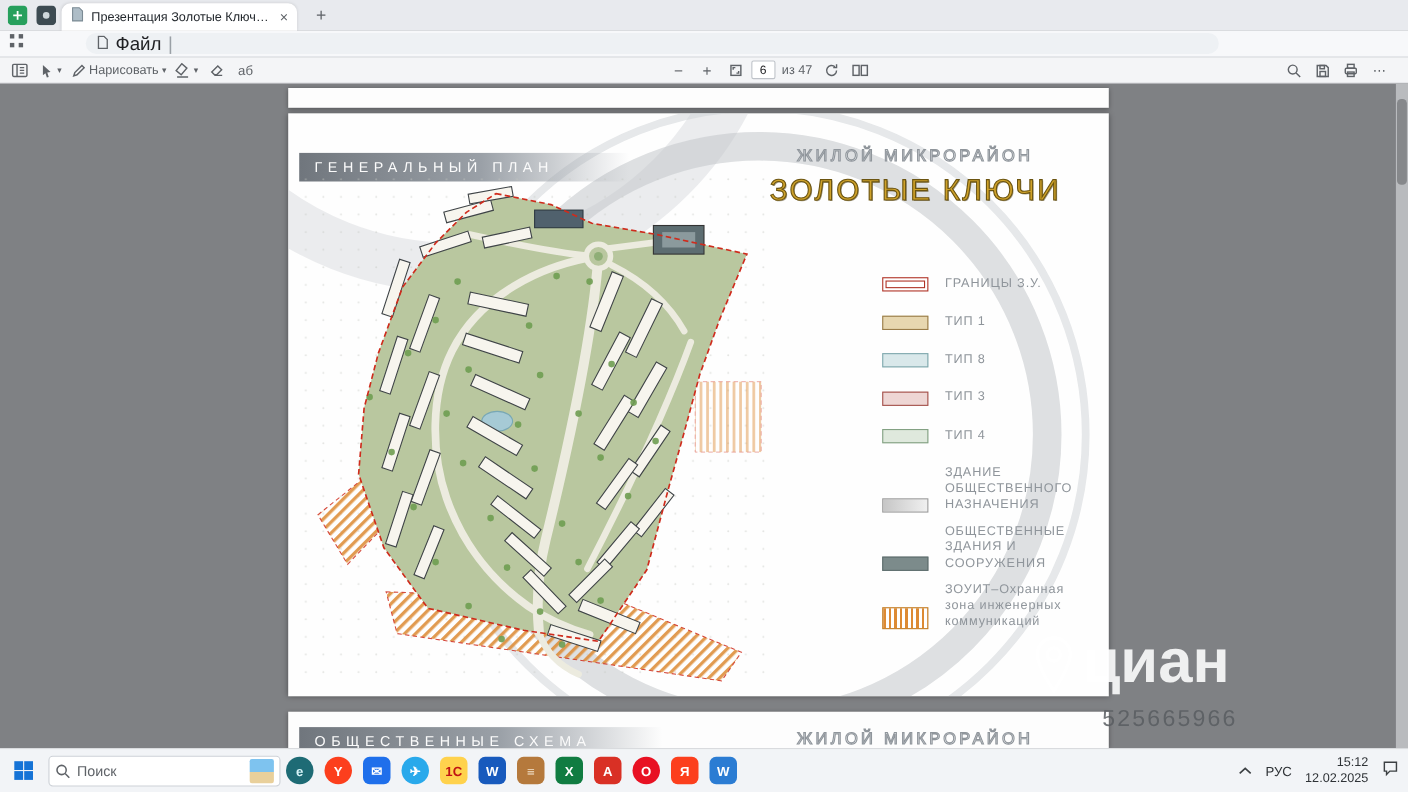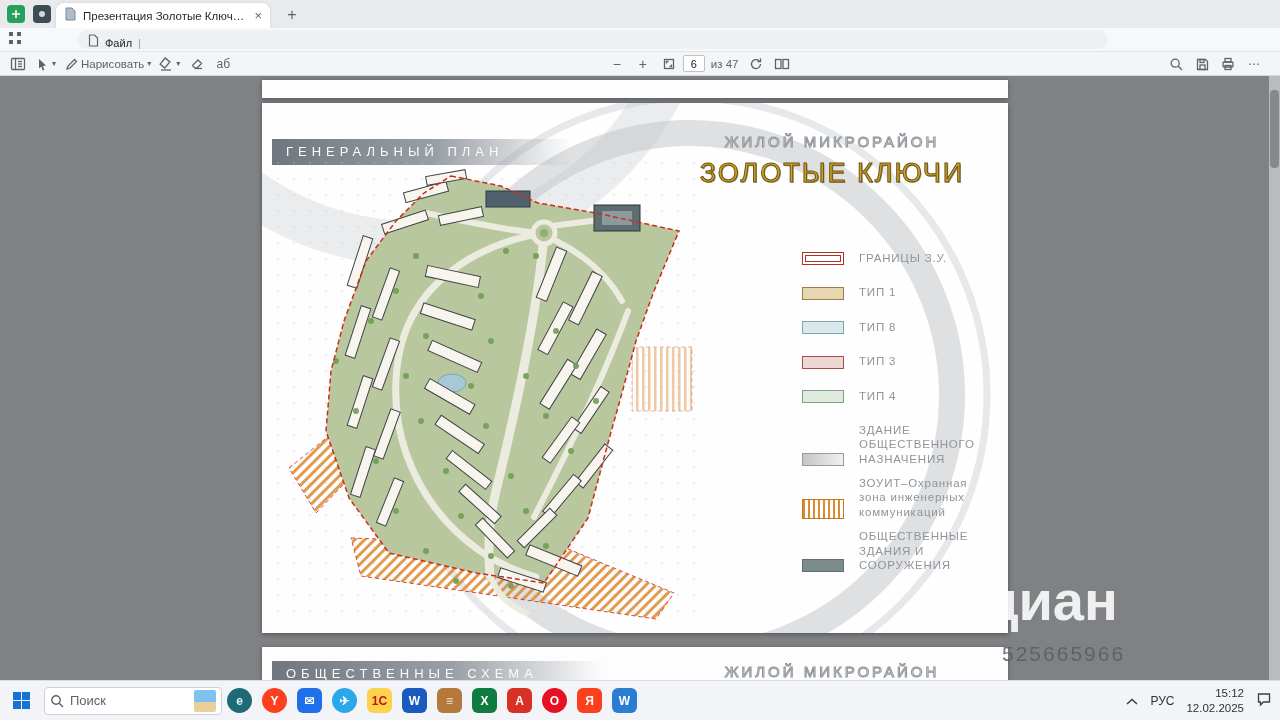--- a/index.html
+++ b/index.html
@@ -10,21 +10,21 @@
   
   .titlebar{position:absolute;left:0;top:0;width:1280px;height:28px;background:#e8eaee;display:flex;align-items:center}
   .tl-icon{width:20px;height:20px;margin-left:6px;display:flex;align-items:center;justify-content:center}
   .tab{position:absolute;left:56px;top:3px;width:214px;height:25px;background:#fff;border-radius:8px 8px 0 0;display:flex;align-items:center;gap:6px;padding:0 8px;box-shadow:0 0 3px rgba(0,0,0,.12)}
   .tab-title{flex:1;font-size:11.5px;color:#24292e;white-space:nowrap;overflow:hidden;text-overflow:ellipsis}
   .tab-close{font-size:13px;color:#5f6368;cursor:default}
   .newtab{position:absolute;left:280px;top:4px;width:24px;height:22px;display:flex;align-items:center;justify-content:center;font-size:16px;color:#5f6368}
 
   .addressbar{position:absolute;left:0;top:28px;width:1280px;height:24px;background:#f7f8fa;display:flex;align-items:center;border-bottom:1px solid #e2e4e8}
   .addr-grid{margin-left:8px}
-  .url-pill{margin-left:56px;width:1030px;height:19px;background:#eef1f4;border-radius:10px;display:flex;align-items:flex-end;gap:6px;padding:0 10px;font-size:11px;color:#3c4043}
+  .url-pill{margin-left:56px;width:1030px;height:19px;background:#eef1f4;border-radius:10px;display:flex;align-items:flex-start;gap:6px;padding:0 10px;font-size:17px;color:#3c4043}
   .url-scheme{color:#202124}
   .url-div{color:#9aa0a6}
   .url-path{color:#5f6368;white-space:nowrap;overflow:hidden;text-overflow:ellipsis}
 
   .pdfbar{position:absolute;left:0;top:52px;width:1280px;height:24px;background:#f4f5f7;border-bottom:1px solid #d7d9dd;display:flex;align-items:center;font-size:12px;color:#5f6368}
   .pgroup{display:flex;align-items:center;gap:2px}
   .pgroup.left{margin-left:6px}
   .pgroup.center{margin-left:auto;margin-right:auto}
   .pgroup.right{margin-right:14px}
   .pbtn{min-width:24px;height:20px;display:flex;align-items:center;justify-content:center;border-radius:3px;color:#5f6368;gap:3px;padding:0 3px}
@@ -64,21 +64,21 @@
   .wm-id{position:absolute;left:1002px;top:566px;font-size:21px;letter-spacing:2px;color:#595d61;opacity:.85;pointer-events:none}
 
   .scrollbar{position:absolute;right:0;top:0;width:11px;height:604px;background:#b9bbbe}
   .scroll-thumb{position:absolute;left:1px;top:14px;width:9px;height:78px;background:#86888b;border-radius:4px}
 
   
   .taskbar{position:absolute;left:0;bottom:0;width:1280px;height:40px;background:#f2f4f7;border-top:1px solid #d9dbde;display:flex;align-items:center}
   .start{width:42px;height:40px;display:flex;align-items:center;justify-content:center}
   .winlogo{display:grid;grid-template-columns:8px 8px;grid-template-rows:8px 8px;gap:1px}
   .winlogo i{background:#1573d6;display:block}
-  .searchbox{width:178px;height:28px;background:#fff;border:1px solid #cdd1d7;border-radius:4px;display:flex;align-items:center;gap:6px;padding:0 5px;margin-left:2px}
+  .searchbox{width:211px;height:28px;background:#fff;border:1px solid #cdd1d7;border-radius:4px;display:flex;align-items:center;gap:6px;padding:0 5px;margin-left:2px}
   .searchbox .mag{width:14px;height:14px}
   .search-text{flex:1;font-size:13px;color:#5f6368}
   .search-thumb{width:22px;height:22px;border-radius:2px;background:linear-gradient(180deg,#7ec3ef 0 55%,#e9d09b 55% 100%)}
   .tb-app{width:35px;height:40px;display:flex;align-items:center;justify-content:center}
   .app-ic{width:25px;height:25px;border-radius:6px;display:flex;align-items:center;justify-content:center;font-size:12px;font-weight:700}
   .app-ic.round{border-radius:50%}
   .tray{margin-left:auto;display:flex;align-items:center;gap:12px;padding-right:8px}
   .lang{font-size:12px;color:#2f3337}
   .clock{font-size:11.5px;color:#2f3337;text-align:right;line-height:1.25}
   .ticon16 svg{stroke:#3c4043;fill:none;stroke-width:1.4}
@@ -370,30 +370,30 @@
           <span class="swatch" style="background: rgb(223, 233, 221); border-color: rgb(131, 161, 131);"></span>
           <span class="legend-label">ТИП 4</span>
         </div>
         <div class="legend-row multi">
           <span class="swatch swatch-grad"></span>
           <span class="legend-label">ЗДАНИЕ
 ОБЩЕСТВЕННОГО
 НАЗНАЧЕНИЯ</span>
         </div>
         <div class="legend-row multi">
+          <span class="swatch" style="background: rgb(124, 139, 139); border-color: rgb(95, 110, 110);"></span>
+          <span class="legend-label">ОБЩЕСТВЕННЫЕ
+ЗДАНИЯ И
+СООРУЖЕНИЯ</span>
+        </div>
+        <div class="legend-row multi">
           <span class="swatch swatch-hatch"></span>
           <span class="legend-label">ЗОУИТ–Охранная
 зона инженерных
 коммуникаций</span>
-        </div>
-        <div class="legend-row multi">
-          <span class="swatch" style="background: rgb(124, 139, 139); border-color: rgb(95, 110, 110);"></span>
-          <span class="legend-label">ОБЩЕСТВЕННЫЕ
-ЗДАНИЯ И
-СООРУЖЕНИЯ</span>
         </div>
       </div>
     </div>
 
     <div class="page7">
       <div class="hdr-band" style="top:14px;width:330px">
         <span>ОБЩЕСТВЕННЫЕ СХЕМА</span>
       </div>
       <div class="titles" style="top:16px">
         <div class="subtitle">ЖИЛОЙ МИКРОРАЙОН</div>

